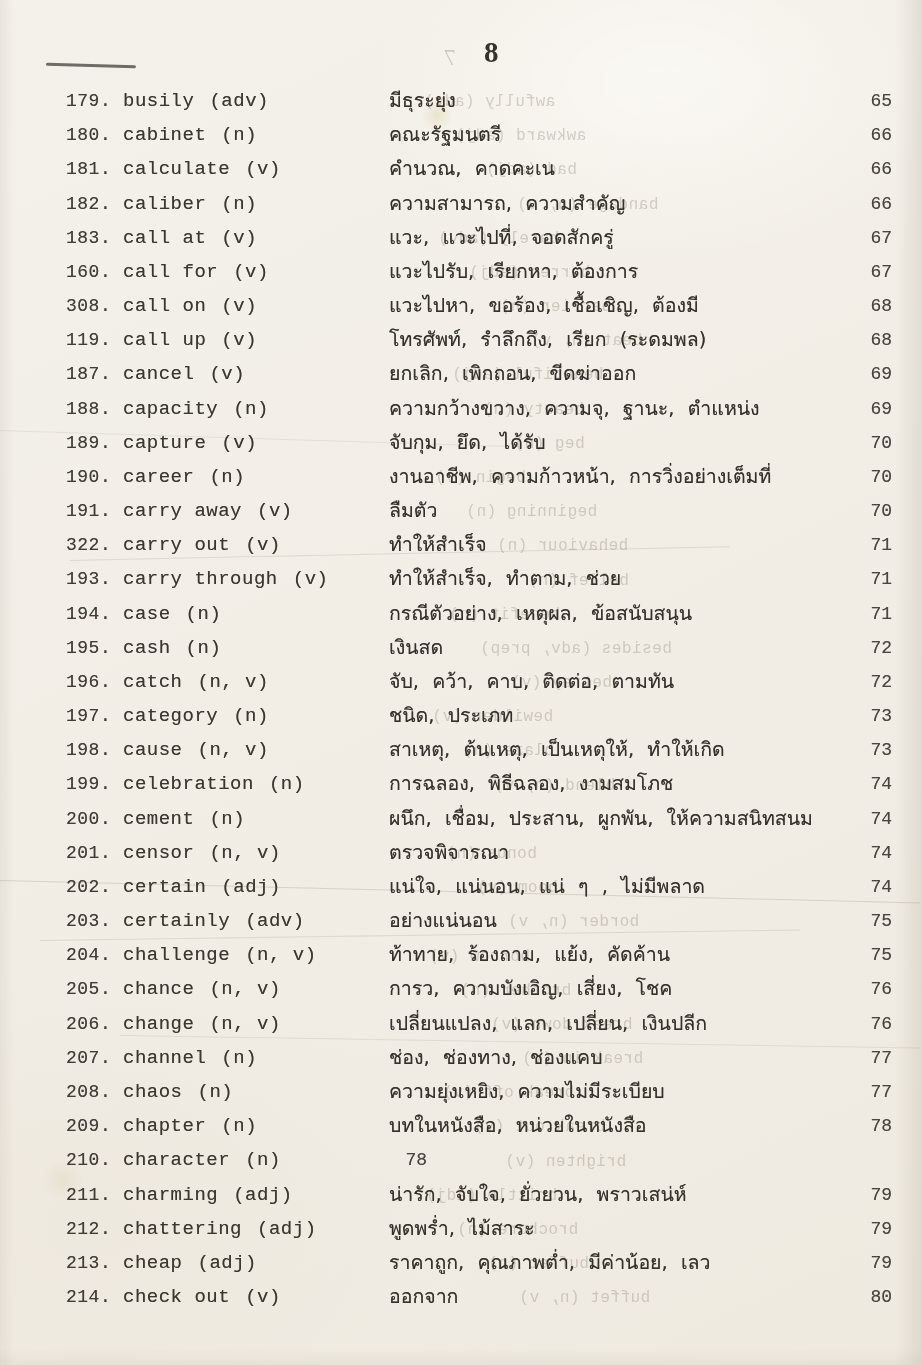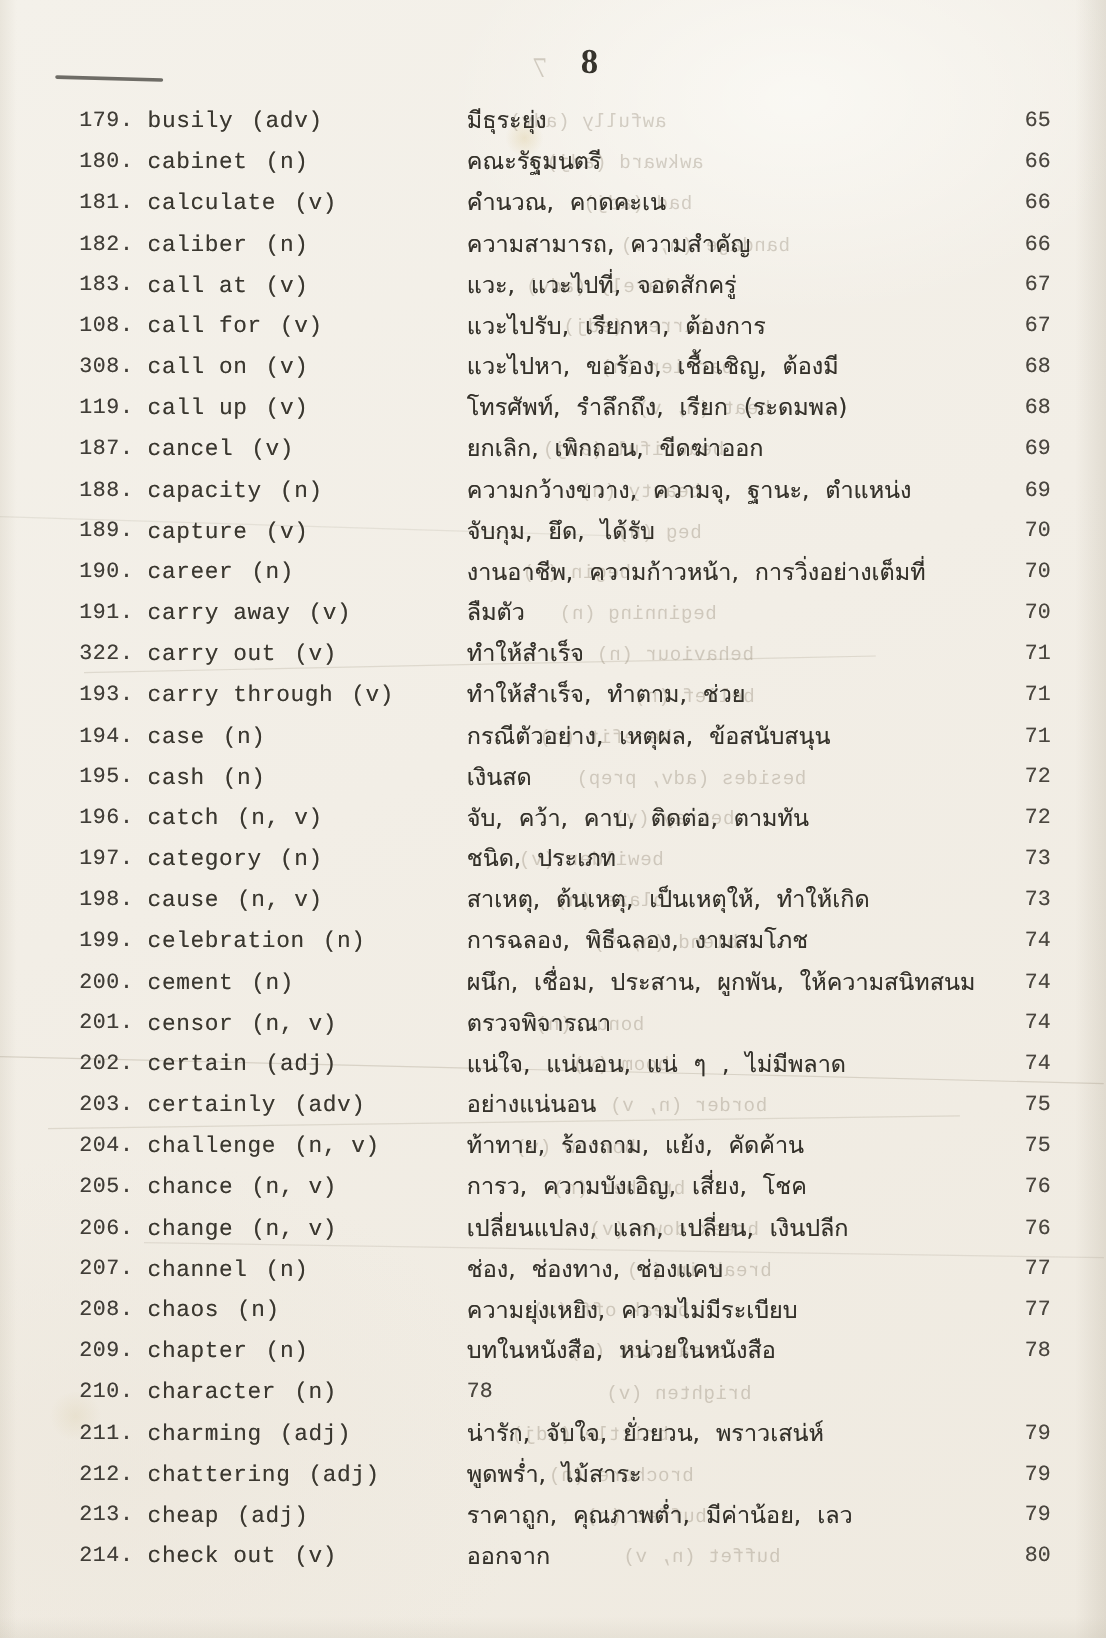--- a/index.html
+++ b/index.html
@@ -47,21 +47,21 @@
     font-family:"Liberation Serif",serif;font-size:24px;color:rgba(140,128,108,.35);filter:blur(.6px);}
   .entries{position:absolute;left:66px;top:86px;width:826px;}
   .row{display:flex;align-items:flex-start;height:34.18px;line-height:30px;color:#3a372f;}
   .num{width:57px;font-size:18px;letter-spacing:.5px;color:#403d37;
     text-shadow:0 0 .5px rgba(64,61,55,.55);}
   .word-cell{width:266px;font-size:19px;letter-spacing:.5px;white-space:nowrap;
     text-shadow:0 0 .5px rgba(64,61,55,.55);}
   .pos{margin-left:15px;font-family:Liberation Mono, monospace;}
   .thai{flex:1;font-family:"DejaVu Sans",sans-serif;font-size:19.5px;color:#34312a;
     word-spacing:7px;white-space:nowrap;text-shadow:0 0 .4px rgba(52,49,42,.5);}
-  .pg{width:38px;font-size:18px;color:#4a463f;
+  .pg{width:38px;text-align:right;font-size:18px;color:#4a463f;
     text-shadow:0 0 .4px rgba(74,70,63,.5);}
 </style>
 </head>
 <body>
 
 <div class="page">
   <div class="edge-left"></div>
   <div class="edge-right"></div>
   <div class="edge-bottom"></div>
   <div class="crease c1"></div>
@@ -144,21 +144,21 @@
   </div>
 
   <div class="row">
     <span class="num">183.</span>
     <span class="word-cell"><span>call at</span><span class="pos">(v)</span></span>
     <span class="thai">แวะ, แวะไปที่, จอดสักครู่</span>
     <span class="pg">67</span>
   </div>
 
   <div class="row">
-    <span class="num">108.</span>
+    <span class="num">160.</span>
     <span class="word-cell"><span>call for</span><span class="pos">(v)</span></span>
     <span class="thai">แวะไปรับ, เรียกหา, ต้องการ</span>
     <span class="pg">67</span>
   </div>
 
   <div class="row">
     <span class="num">308.</span>
     <span class="word-cell"><span>call on</span><span class="pos">(v)</span></span>
     <span class="thai">แวะไปหา, ขอร้อง, เชื้อเชิญ, ต้องมี</span>
     <span class="pg">68</span>

